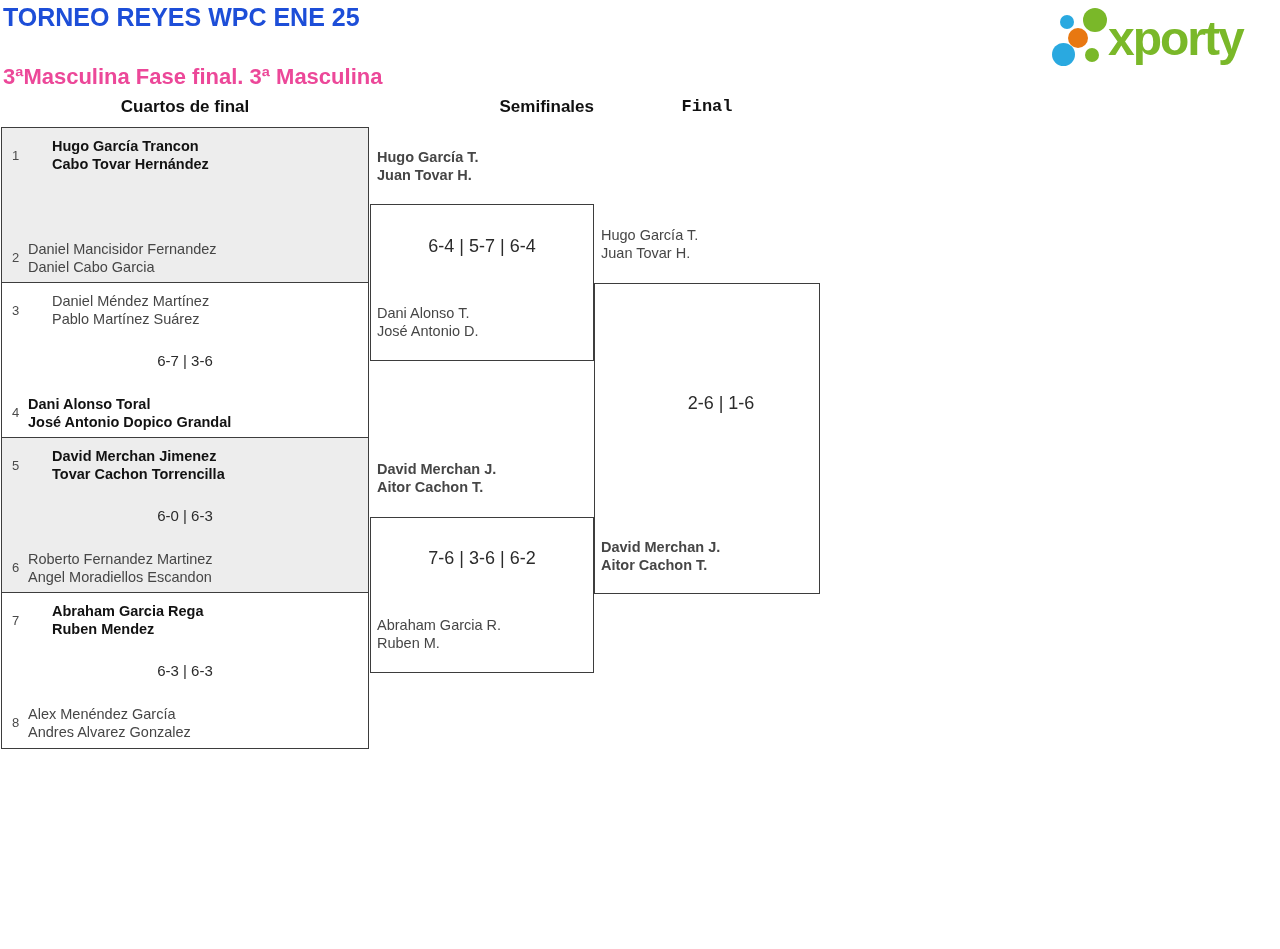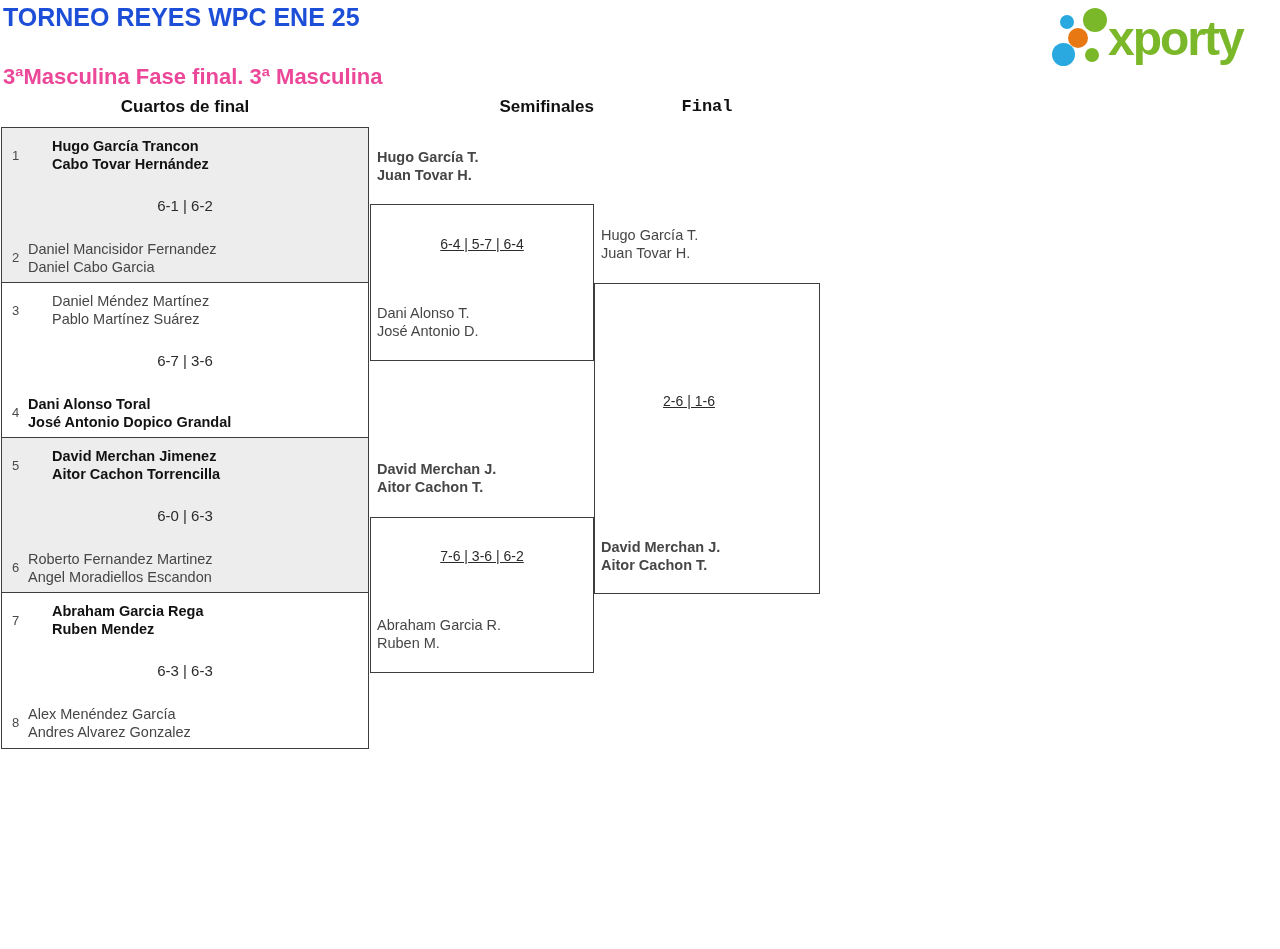--- a/index.html
+++ b/index.html
@@ -70,24 +70,24 @@
   .f-box   { left:594px; top:283px; width:226px; height:311px; }
 
   .float-team { position:absolute; font-size:14.5px; line-height:18px; color:#464646; }
   .sf1-top    { left:377px; top:148px; }
   .sf1-bottom { left:377px; top:304px; }
   .sf2-top    { left:377px; top:460px; }
   .sf2-bottom { left:377px; top:616px; }
   .f-top      { left:601px; top:226px; }
   .f-bottom   { left:601px; top:538px; }
 
-  .float-score { position:absolute; text-align:center; font-size:14px; color:#2b2b2b;text-decoration:underline; }
+  .float-score { position:absolute; text-align:center; font-size:18px; color:#2b2b2b; }
   .sf1-score { left:370px; width:224px; top:236px; }
   .sf2-score { left:370px; width:224px; top:548px; }
-  .f-score   { left:562px; width:254px; top:393px; }
+  .f-score   { left:594px; width:254px; top:393px; }
 </style>
 </head>
 <body>
 
 <div id="stage">
 
   <div class="page-title">TORNEO REYES WPC ENE 25</div>
   <div class="page-subtitle">3ªMasculina Fase final. 3ª Masculina</div>
 
   <div class="logo">
@@ -102,21 +102,20 @@
   <div class="round-header rh-qf">Cuartos de final</div>
   <div class="round-header rh-sf">Semifinales</div>
   <div class="round-header rh-f">Final</div>
 
   <div class="qf-block qf-gray" style="top:127px">
     <div class="seed seed-top">1</div>
     <div class="team team-top winner">
       <div>Hugo García Trancon</div>
       <div>Cabo Tovar Hernández</div>
     </div>
-    <div class="score">6-1 | 6-2</div>
     <div class="seed seed-bottom">2</div>
     <div class="team team-bottom">
       <div>Daniel Mancisidor Fernandez</div>
       <div>Daniel Cabo Garcia</div>
     </div>
   </div>
 
   <div class="qf-block" style="top:282px">
     <div class="seed seed-top">3</div>
     <div class="team team-top">
@@ -128,21 +127,21 @@
     <div class="team team-bottom winner">
       <div>Dani Alonso Toral</div>
       <div>José Antonio Dopico Grandal</div>
     </div>
   </div>
 
   <div class="qf-block qf-gray" style="top:437px">
     <div class="seed seed-top">5</div>
     <div class="team team-top winner">
       <div>David Merchan Jimenez</div>
-      <div>Aitor Cachon Torrencilla</div>
+      <div>Tovar Cachon Torrencilla</div>
     </div>
     <div class="score">6-0 | 6-3</div>
     <div class="seed seed-bottom">6</div>
     <div class="team team-bottom">
       <div>Roberto Fernandez Martinez</div>
       <div>Angel Moradiellos Escandon</div>
     </div>
   </div>
 
   <div class="qf-block" style="top:592px;height:157px">

